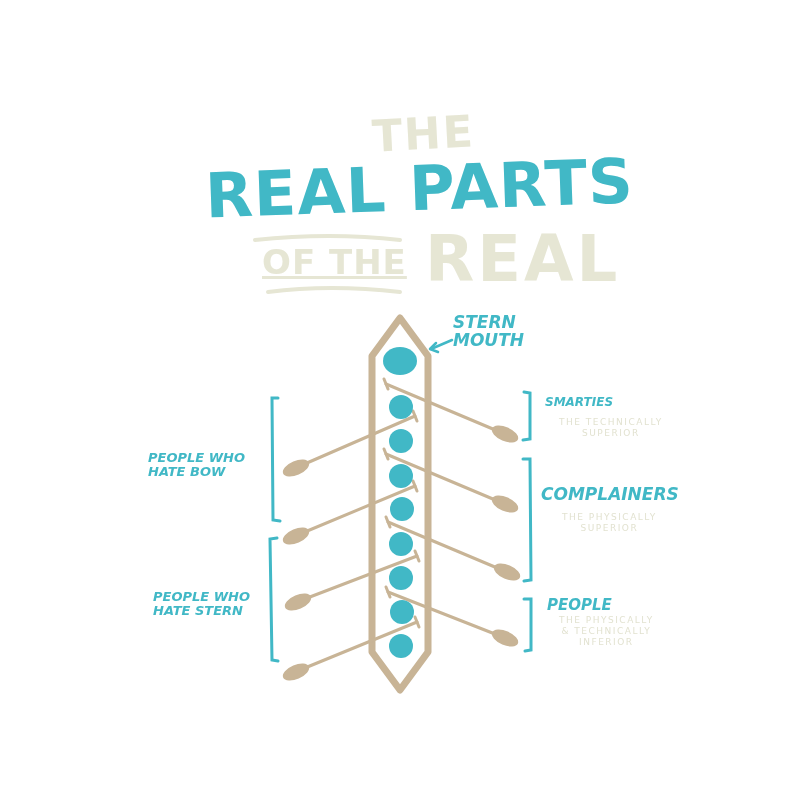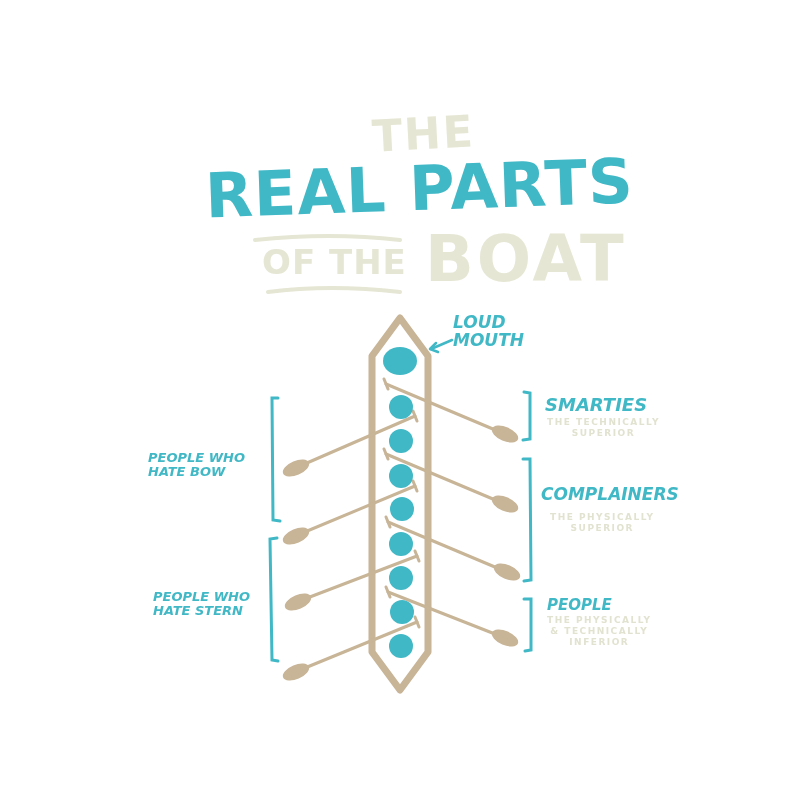--- a/index.html
+++ b/index.html
@@ -1,32 +1,32 @@
 <!DOCTYPE html>
 <html><head>
 <meta charset="utf-8">
 <style>
   html, body { margin: 0; padding: 0; background: #ffffff; }
   body { width: 800px; height: 800px; position: relative; overflow: hidden; font-family: "DejaVu Sans", sans-serif; }
   .abs { position: absolute; }
   .title-the { left: 372px; top: 108px; font-size: 44px; color: #e6e6d4; font-weight: bold; letter-spacing: 2px; transform: rotate(-3deg); }
   .title-main { left: 205px; top: 152px; font-size: 62px; color: #41b8c6; font-weight: bold; letter-spacing: 1px; transform: rotate(-2deg); white-space: nowrap; }
-  .title-ofthe { left: 262px; top: 242px; font-size: 34px; color: #e6e6d4; font-weight: bold; letter-spacing: 1px; }
+  .title-ofthe { left: 262px; top: 242px; font-size: 34px; color: #e6e6d4; font-weight: bold; letter-spacing: 1px; text-decoration: underline; }
   .title-boat { left: 425px; top: 222px; font-size: 64px; color: #e6e6d4; font-weight: bold; letter-spacing: 3px; }
   .lbl { color: #41b8c6; font-weight: bold; font-style: italic; white-space: pre; line-height: 1.05; }
-  .sub { color: #e2e2d0; font-size: 9px; font-weight: bold; letter-spacing: 1.5px; white-space: pre; line-height: 1.2; text-align: center; }
+  .sub { color: #e2e2d0; font-size: 9px; font-weight: normal; letter-spacing: 1.5px; white-space: pre; line-height: 1.2; text-align: center; margin-left: 12px; }
   svg { position: absolute; left: 0; top: 0; }
 </style>
 </head>
 <body>
 
 <div class="abs title-the">THE</div>
 <div class="abs title-main">REAL PARTS</div>
 <div class="abs title-ofthe">OF THE</div>
-<div class="abs title-boat">BOAT</div>
+<div class="abs title-boat">REAL</div>
 
 <svg width="800" height="800">
 
   <path d="M255 240 Q330 232 400 240" stroke="#e6e6d4" stroke-width="4" fill="none" stroke-linecap="round"></path>
   <path d="M268 292 Q330 284 400 292" stroke="#e6e6d4" stroke-width="4" fill="none" stroke-linecap="round"></path>
 
   <path d="M400 318 L428 356 L428 652 L400 690 L372 652 L372 356 Z" stroke="#c8b496" stroke-width="7" fill="none" stroke-linejoin="round"></path>
 
   <g stroke="#c8b496" stroke-width="3" stroke-linecap="round">
     <line x1="386" y1="384" x2="500" y2="432"></line>
@@ -81,24 +81,24 @@
   <g stroke="#41b8c6" stroke-width="3" fill="none" stroke-linecap="round">
     <path d="M278 398 L272 398 L273 520 L280 521"></path>
     <path d="M277 538 L270 539 L272 660 L278 661"></path>
 
     <path d="M524 392 L530 393 L530 439 L523 440"></path>
     <path d="M523 459 L530 459 L531 580 L524 581"></path>
     <path d="M524 599 L531 599 L531 650 L525 651"></path>
   </g>
 </svg>
 
-<div class="abs lbl" style="left:453px; top:314px; font-size:17px;">LOUD
+<div class="abs lbl" style="left:453px; top:314px; font-size:17px;">STERN
 MOUTH</div>
 
-<div class="abs lbl" style="left:545px; top:396px; font-size:18px;">SMARTIES</div>
+<div class="abs lbl" style="left:545px; top:396px; font-size:12px;">SMARTIES</div>
 <div class="abs sub" style="left:547px; top:417px;">THE TECHNICALLY
 SUPERIOR</div>
 
 <div class="abs lbl" style="left:541px; top:486px; font-size:17px;">COMPLAINERS</div>
 <div class="abs sub" style="left:550px; top:512px;">THE PHYSICALLY
 SUPERIOR</div>
 
 <div class="abs lbl" style="left:547px; top:598px; font-size:15px;">PEOPLE</div>
 <div class="abs sub" style="left:547px; top:615px;">THE PHYSICALLY
 &amp; TECHNICALLY

